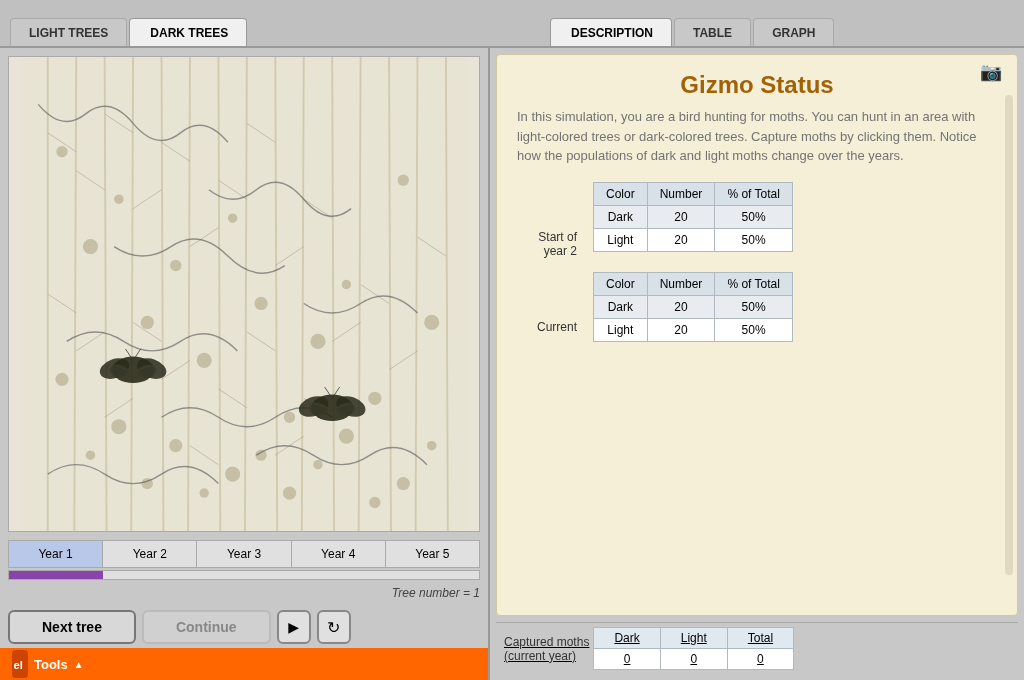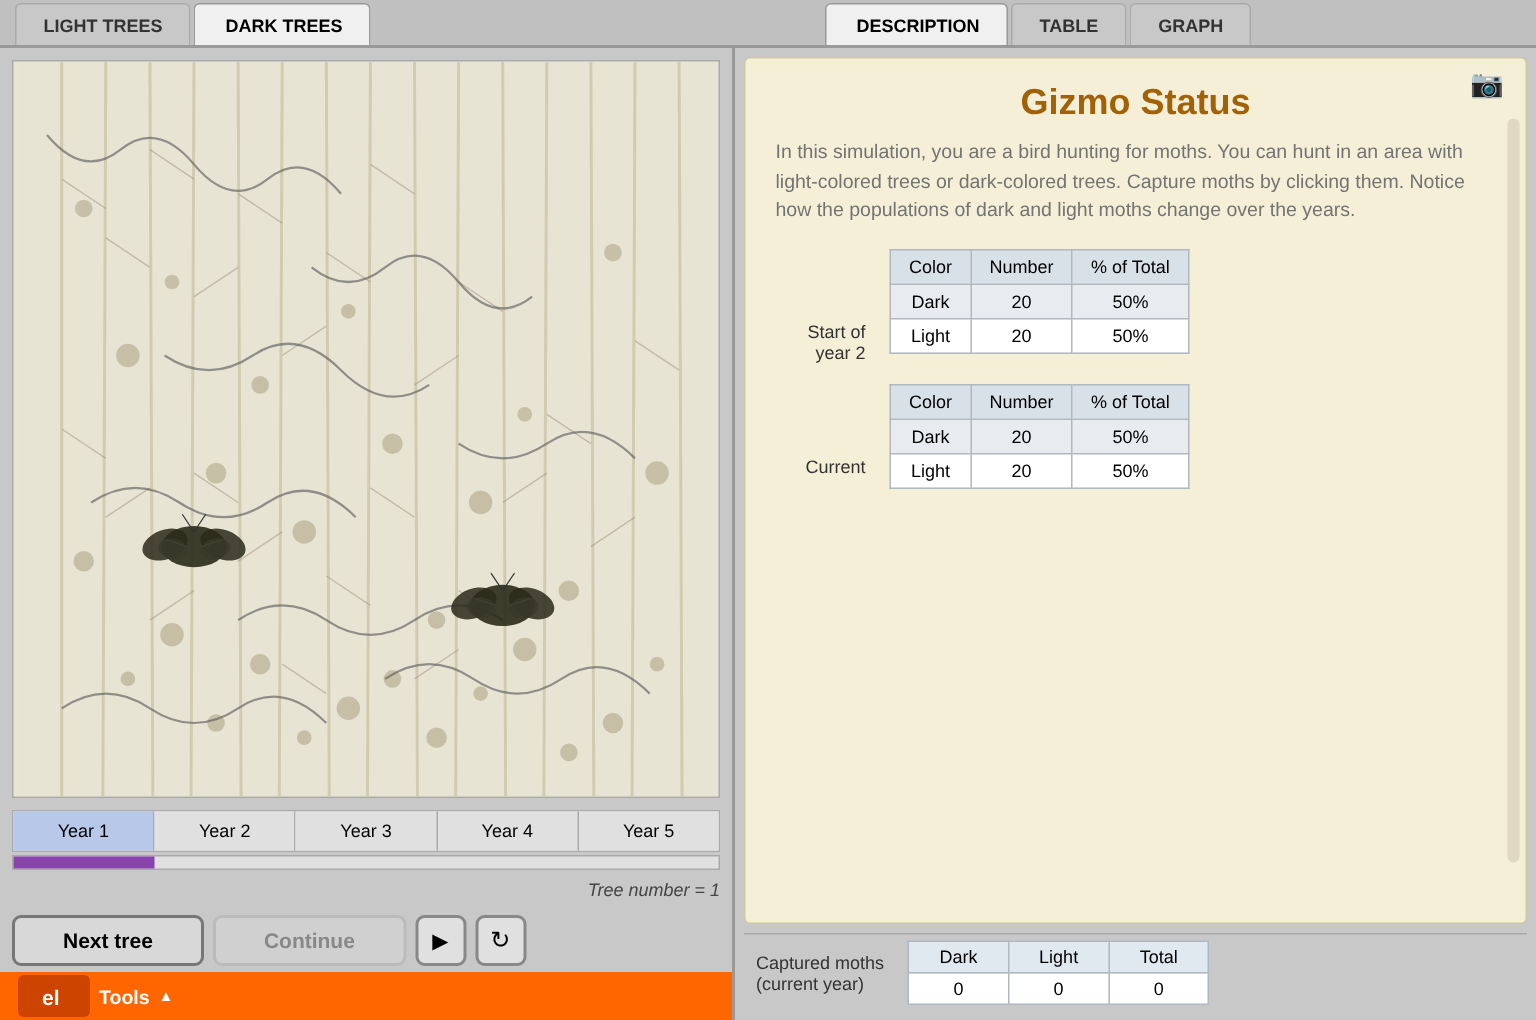--- a/index.html
+++ b/index.html
@@ -12,21 +12,21 @@
       overflow: hidden;
       display: flex;
       flex-direction: column;
     }
 
     
     .top-tabs {
       display: flex;
       background: #c0c0c0;
       border-bottom: 2px solid #999;
-      height: 32px;
+      height: 48px;
     }
     .tab-left-group {
       display: flex;
       align-items: flex-end;
       padding-left: 10px;
       gap: 2px;
       width: 490px;
     }
     .tab-right-group {
       display: flex;
@@ -276,23 +276,24 @@
       font-size: 18px;
       color: #555;
       cursor: pointer;
     }
 
     
     .bottom-info {
       background: #c8c8c8;
       display: flex;
       align-items: center;
-      gap: 16px;
+      gap: 4px;
       padding: 4px 8px;
       border-top: 1px solid #aaa;
+      text-decoration: underline;
     }
     .captured-label {
       font-size: 12px;
       color: #333;
     }
     .captured-table {
       border-collapse: collapse;
       font-size: 12px;
     }
     .captured-table th {
@@ -495,21 +496,21 @@
       <button class="btn disabled">Continue</button>
       <div class="btn-icon">
         <span>▶</span>
       </div>
       <div class="btn-icon">
         <span style="font-size:16px;">↻</span>
       </div>
     </div>
 
     <div class="tools-bar">
-      <div style="width:48px;height:28px;background:#cc4400;border-radius:4px;display:flex;align-items:center;justify-content:center;">
+      <div style="width:16px;height:28px;background:#cc4400;border-radius:4px;display:flex;align-items:center;justify-content:center;">
         <svg width="20" height="20" viewBox="0 0 20 20">
           <text x="2" y="16" fill="white" font-size="14" font-weight="bold">el</text>
         </svg>
       </div>
       <span>Tools</span>
       <span style="font-size:10px;">▲</span>
     </div>
   </div>
 
   <div class="right-panel">

